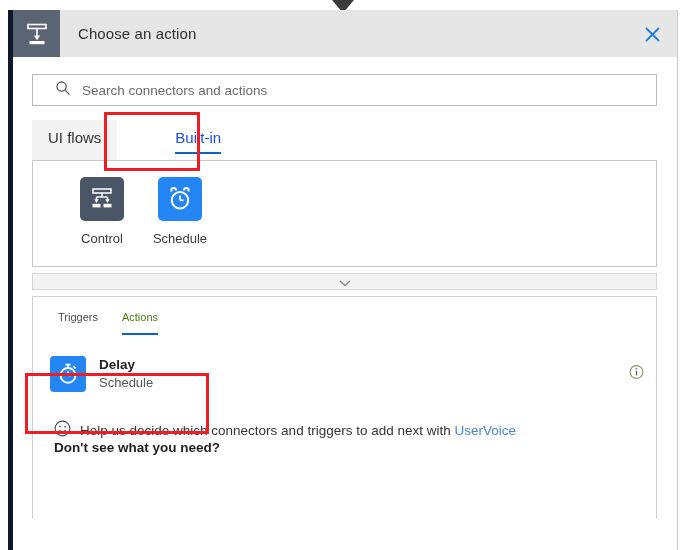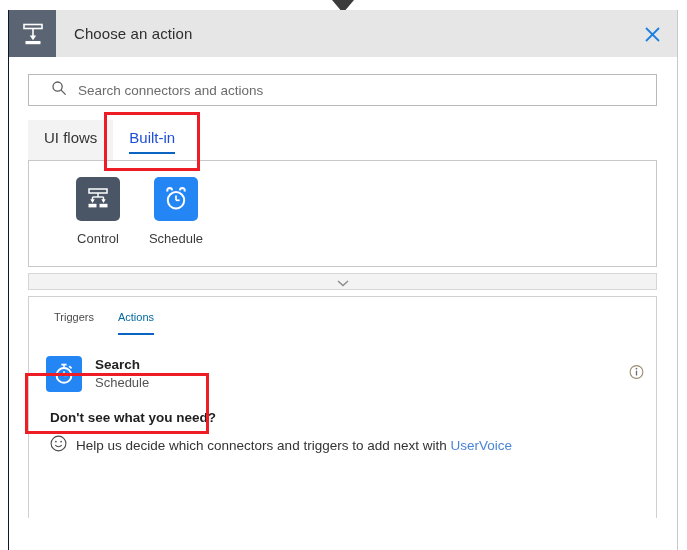--- a/index.html
+++ b/index.html
@@ -29,21 +29,21 @@
   }
 
   
   #dialog {
     position: absolute;
     left: 8px;
     top: 10px;
     width: 670px;
     height: 540px;
     background: #ffffff;
-    border-left: 1px solid #0f172a;
+    border-left: 5px solid #0f172a;
     border-right: 1px solid #c8c8c8;
     box-sizing: border-box;
   }
 
   
   #header {
     position: relative;
     height: 47px;
     background: #e6e6e6;
     display: flex;
@@ -100,20 +100,21 @@
     background: transparent;
   }
   #search-input::placeholder { color: #6b6b6b; opacity: 1; }
 
   
   #top-tabs {
     margin: 14px 0 0 19px;
     display: flex;
     align-items: stretch;
     height: 40px;
+    gap: 42px;
   }
   .top-tab {
     display: flex;
     flex-direction: column;
     align-items: center;
     justify-content: flex-start;
     padding: 9px 16px 0 16px;
     font-size: 15px;
     cursor: pointer;
     box-sizing: border-box;
@@ -199,21 +200,21 @@
     height: 38px;
     box-sizing: border-box;
   }
   .sub-tab {
     position: relative;
     font-size: 11px;
     padding: 0 12px 10px 12px;
     cursor: pointer;
   }
   .sub-tab.inactive { color: #4a4a4a; }
-  .sub-tab.active { color: #0369a1; }
+  .sub-tab.active { color: #4d7c0f; }
   .sub-underline {
     position: absolute;
     bottom: 0px;
     left: 12px;
     right: 12px;
     height: 2px;
     background: #0a64c2;
   }
 
   
@@ -392,47 +393,47 @@
           <svg width="24" height="24" viewBox="0 0 24 24" aria-hidden="true">
             <line x1="9.4" y1="2.6" x2="14.6" y2="2.6" stroke="#ffffff" stroke-width="1.8"></line>
             <line x1="12" y1="2.6" x2="12" y2="5.2" stroke="#ffffff" stroke-width="1.6"></line>
             <line x1="17.2" y1="4.2" x2="19.6" y2="6.4" stroke="#ffffff" stroke-width="1.8"></line>
             <circle cx="12" cy="13.4" r="7.4" fill="none" stroke="#ffffff" stroke-width="1.9"></circle>
             <line x1="12" y1="13.4" x2="12" y2="9.2" stroke="#ffffff" stroke-width="1.5"></line>
             <line x1="12" y1="13.4" x2="15.2" y2="13.4" stroke="#ffffff" stroke-width="1.5"></line>
           </svg>
         </div>
         <div class="action-text">
-          <div class="action-title">Search</div>
+          <div class="action-title">Delay</div>
           <div class="action-sub">Schedule</div>
         </div>
         <span class="action-info">
           <svg width="15" height="15" viewBox="0 0 15 15" aria-hidden="true">
             <circle cx="7.5" cy="7.5" r="6.4" fill="none" stroke="#9b8b6e" stroke-width="1.1"></circle>
             <line x1="7.5" y1="6.3" x2="7.5" y2="11" stroke="#6a6a6a" stroke-width="1.3"></line>
             <circle cx="7.5" cy="4.2" r="0.85" fill="#6a6a6a"></circle>
           </svg>
         </span>
       </div>
     </div>
 
     <div id="footer-help">
-      <div id="footer-title">Don't see what you need?</div>
       <div id="footer-line">
         <span>
           <svg width="17" height="17" viewBox="0 0 17 17" aria-hidden="true">
             <circle cx="8.5" cy="8.5" r="7.4" fill="none" stroke="#4a4a4a" stroke-width="1.1"></circle>
             <circle cx="5.9" cy="6.6" r="0.85" fill="#4a4a4a"></circle>
             <circle cx="11.1" cy="6.6" r="0.85" fill="#4a4a4a"></circle>
             <path d="M5.2 10.2 Q8.5 13.3 11.8 10.2" fill="none" stroke="#4a4a4a" stroke-width="1.1"></path>
           </svg>
         </span>
         <span id="footer-text">Help us decide which connectors and triggers to add next with</span>
         <span>&nbsp;</span>
         <a id="uservoice-link">UserVoice</a>
       </div>
+      <div id="footer-title">Don't see what you need?</div>
     </div>
 
   </div>
 </div>
 
 <div class="annot" id="annot-builtin"></div>
 <div class="annot" id="annot-delay"></div>
 
 </body></html>

